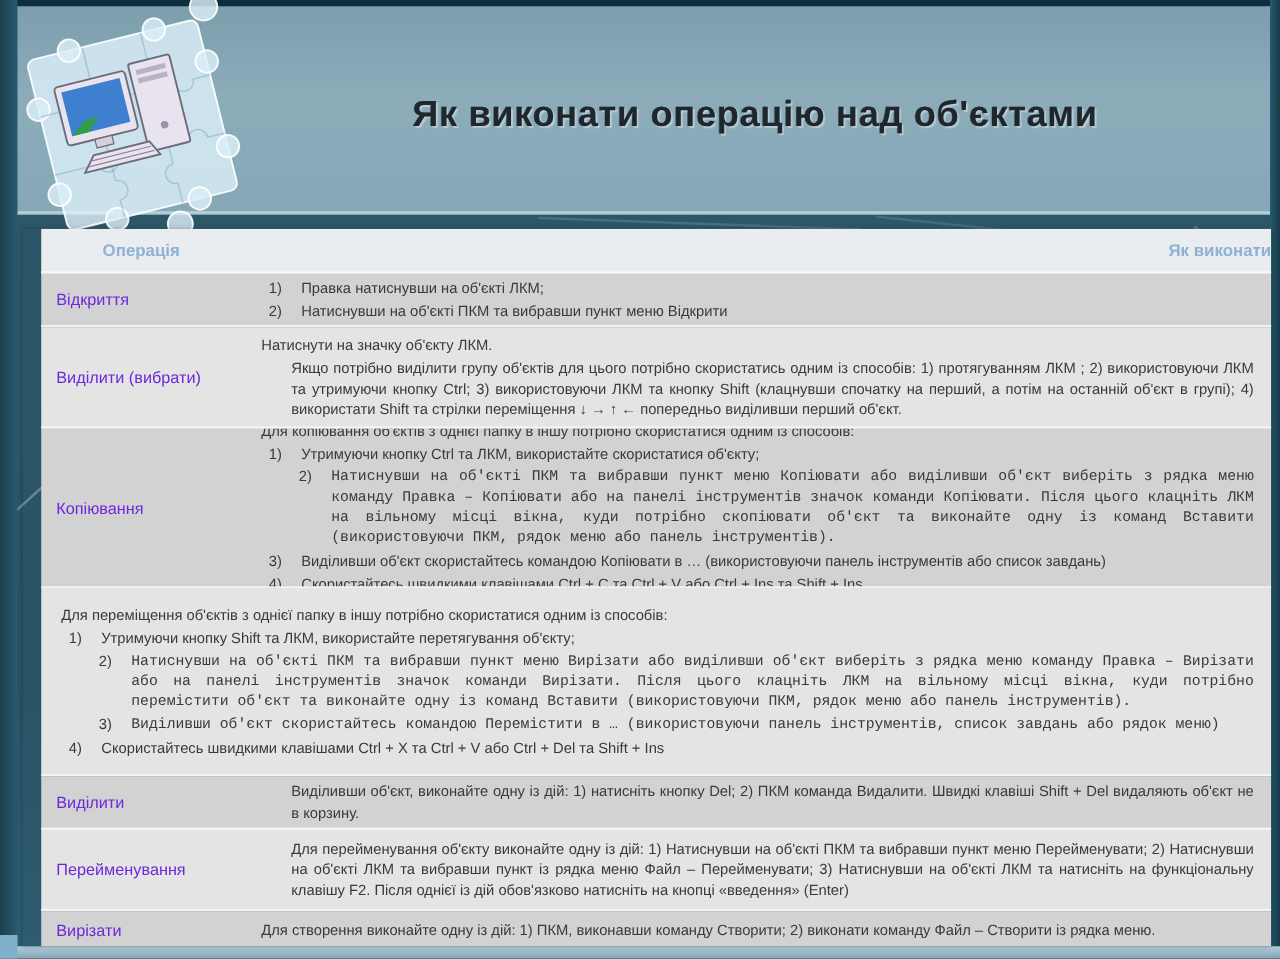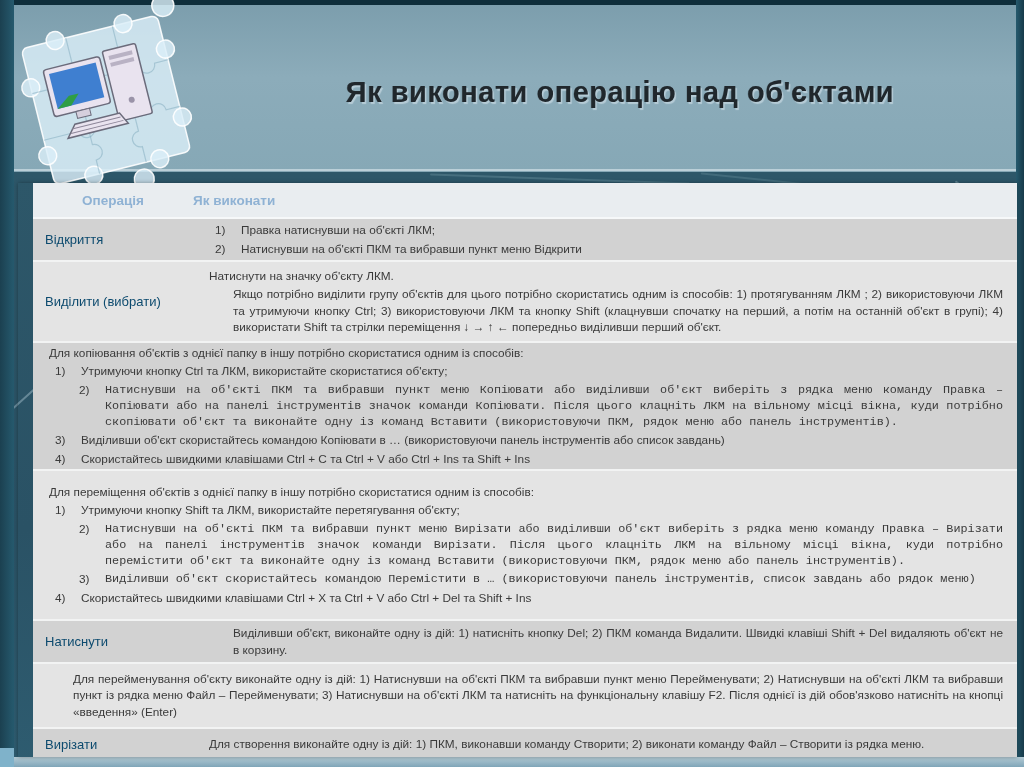--- a/index.html
+++ b/index.html
@@ -22,48 +22,48 @@
                 background:linear-gradient(180deg,#b4cbd5,#7fa5b8);}
   .corner-sq{position:absolute;left:0;bottom:0;width:14px;height:19px;background:#7fb2ca;}
 
   .deco{position:absolute;background:rgba(210,232,240,.28);height:1.5px;border-radius:2px;}
   .deco1{width:90px;right:-12px;top:208px;transform:rotate(38deg);}
   .deco2{width:120px;left:-30px;top:392px;transform:rotate(-42deg);background:rgba(210,232,240,.35);}
   .deco3{width:260px;left:430px;top:178px;transform:rotate(2deg);background:rgba(190,220,230,.18);}
   .deco4{width:300px;left:700px;top:188px;transform:rotate(6deg);background:rgba(190,220,230,.15);}
 
   
-  .title{position:absolute;left:232px;top:76px;width:776px;text-align:center;
+  .title{position:absolute;left:216px;top:76px;width:776px;text-align:center;
          font-size:29px;font-weight:bold;letter-spacing:.5px;color:#20272c;
          text-shadow:1.5px 1.5px 1px rgba(235,245,250,.45), -0.5px -0.5px 0 rgba(0,0,0,.25);}
 
   
   .puzzle{position:absolute;left:6px;top:0px;width:200px;height:210px;}
 
   
   .op-table{position:absolute;left:18px;top:183px;width:984px;height:574px;
             overflow:hidden;box-shadow:0 0 4px rgba(0,0,0,.35);padding-left:15px;}
   .t-header{display:flex;height:36px;background:#e9edf0;border-bottom:2px solid #f6f8f9;
             align-items:center;box-sizing:border-box;}
   .t-header .h-op{width:160px;text-align:center;font-size:13.5px;font-weight:bold;color:#8fb2d4;}
-  .t-header .h-how{flex:1;text-align:left;font-size:13.5px;font-weight:bold;color:#8fb2d4;}
+  .t-header .h-how{flex:1;text-align:right;font-size:13.5px;font-weight:bold;color:#8fb2d4;}
 
   .t-row{display:flex;box-sizing:border-box;border-bottom:2px solid #f2f3f3;overflow:hidden;}
   .t-row:nth-child(odd){background:#d2d2d2;}
   .t-row:nth-child(even){background:#e4e4e4;}
   .t-row:nth-child(1){height:43px;}
   .t-row:nth-child(2){height:81px;}
   .t-row:nth-child(3){height:128px;}
   .t-row:nth-child(4){height:150px;}
   .t-row:nth-child(5){height:43px;}
   .t-row:nth-child(6){height:65px;}
   .t-row:nth-child(7){height:30px;border-bottom:none;}
 
   .c-op{width:160px;flex-shrink:0;display:flex;align-items:center;box-sizing:border-box;
-        padding-left:12px;font-size:13px;color:#0c4a6e;}
+        padding-left:12px;font-size:13px;color:#6d28d9;}
   .c-how{flex:1;display:flex;flex-direction:column;justify-content:center;box-sizing:border-box;
          padding:4px 14px 4px 16px;font-size:11.8px;line-height:1.38;color:#3a3a3a;}
   .para{margin:1px 0;}
   .para.justify{text-align:justify;margin-left:24px;}
   .para.item{display:flex;padding-left:6px;}
   .para.item .num{width:26px;flex-shrink:0;}
   .para.item .ptext{flex:1;display:block;}
   .para.item.justify .ptext{text-align:justify;font-family:Liberation Mono, monospace;}
 </style>
 </head>
@@ -148,20 +148,21 @@
           </div>
   </div>
         <div class="t-row">
     <div class="c-op">Виділити (вибрати)</div>
     <div class="c-how">
             <div class="para">Натиснути на значку об'єкту ЛКМ.</div>
             <div class="para justify">Якщо потрібно виділити групу об'єктів для цього потрібно скористатись одним із способів: 1) протягуванням ЛКМ ; 2) використовуючи ЛКМ та утримуючи кнопку Ctrl; 3) використовуючи ЛКМ та кнопку Shift (клацнувши спочатку на перший, а потім на останній об'єкт в групі); 4) використати Shift та стрілки переміщення ↓ → ↑ ← попередньо виділивши перший об'єкт.</div>
           </div>
   </div>
         <div class="t-row">
+    <div class="c-op">Копіювання</div>
     <div class="c-how">
             <div class="para">Для копіювання об'єктів з однієї папку в іншу потрібно скористатися одним із способів:</div>
             <div class="para item">
               <span class="num">1)</span>
               <span class="ptext">Утримуючи кнопку Ctrl та ЛКМ, використайте скористатися об'єкту;</span>
             </div>
             <div class="para justify item">
               <span class="num">2)</span>
               <span class="ptext">Натиснувши на об'єкті ПКМ та вибравши пункт меню Копіювати або виділивши об'єкт виберіть з рядка меню команду Правка – Копіювати або на панелі інструментів значок команди Копіювати. Після цього клацніть ЛКМ на вільному місці вікна, куди потрібно скопіювати об'єкт та виконайте одну із команд Вставити (використовуючи ПКМ, рядок меню або панель інструментів).</span>
             </div>
@@ -190,26 +191,27 @@
               <span class="num">3)</span>
               <span class="ptext">Виділивши об'єкт скористайтесь командою Перемістити в … (використовуючи панель інструментів, список завдань або рядок меню)</span>
             </div>
             <div class="para item">
               <span class="num">4)</span>
               <span class="ptext">Скористайтесь швидкими клавішами Ctrl + X та Ctrl + V  або Ctrl + Del та  Shift + Ins</span>
             </div>
           </div>
   </div>
         <div class="t-row">
-    <div class="c-op">Натиснути</div>
+    <div class="c-op">Виділити</div>
     <div class="c-how">
             <div class="para justify">Виділивши об'єкт, виконайте одну із дій: 1) натисніть кнопку Del; 2) ПКМ команда Видалити. Швидкі клавіші Shift + Del видаляють об'єкт не в корзину.</div>
           </div>
   </div>
         <div class="t-row">
+    <div class="c-op">Перейменування</div>
     <div class="c-how">
             <div class="para justify">Для перейменування об'єкту виконайте одну із дій: 1) Натиснувши на об'єкті ПКМ та вибравши пункт меню Перейменувати; 2) Натиснувши на об'єкті ЛКМ та вибравши пункт із рядка меню Файл – Перейменувати; 3) Натиснувши на об'єкті ЛКМ та натисніть на функціональну клавішу F2. Після однієї із дій обов'язково натисніть на кнопці «введення»  (Enter)</div>
           </div>
   </div>
         <div class="t-row">
     <div class="c-op">Вирізати</div>
     <div class="c-how">
             <div class="para">Для створення виконайте одну із дій: 1) ПКМ, виконавши команду Створити; 2) виконати команду Файл – Створити із рядка меню.</div>
           </div>
   </div>

